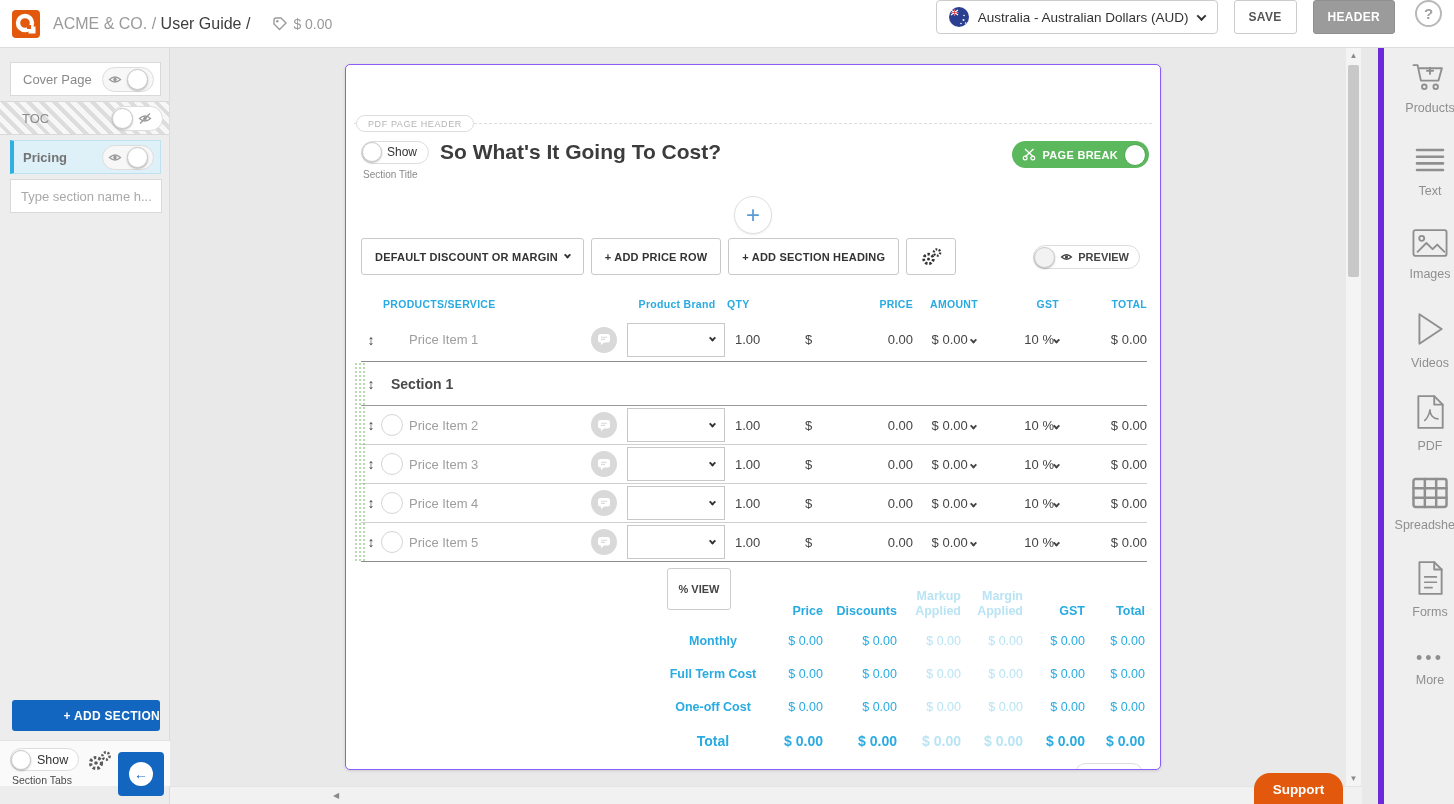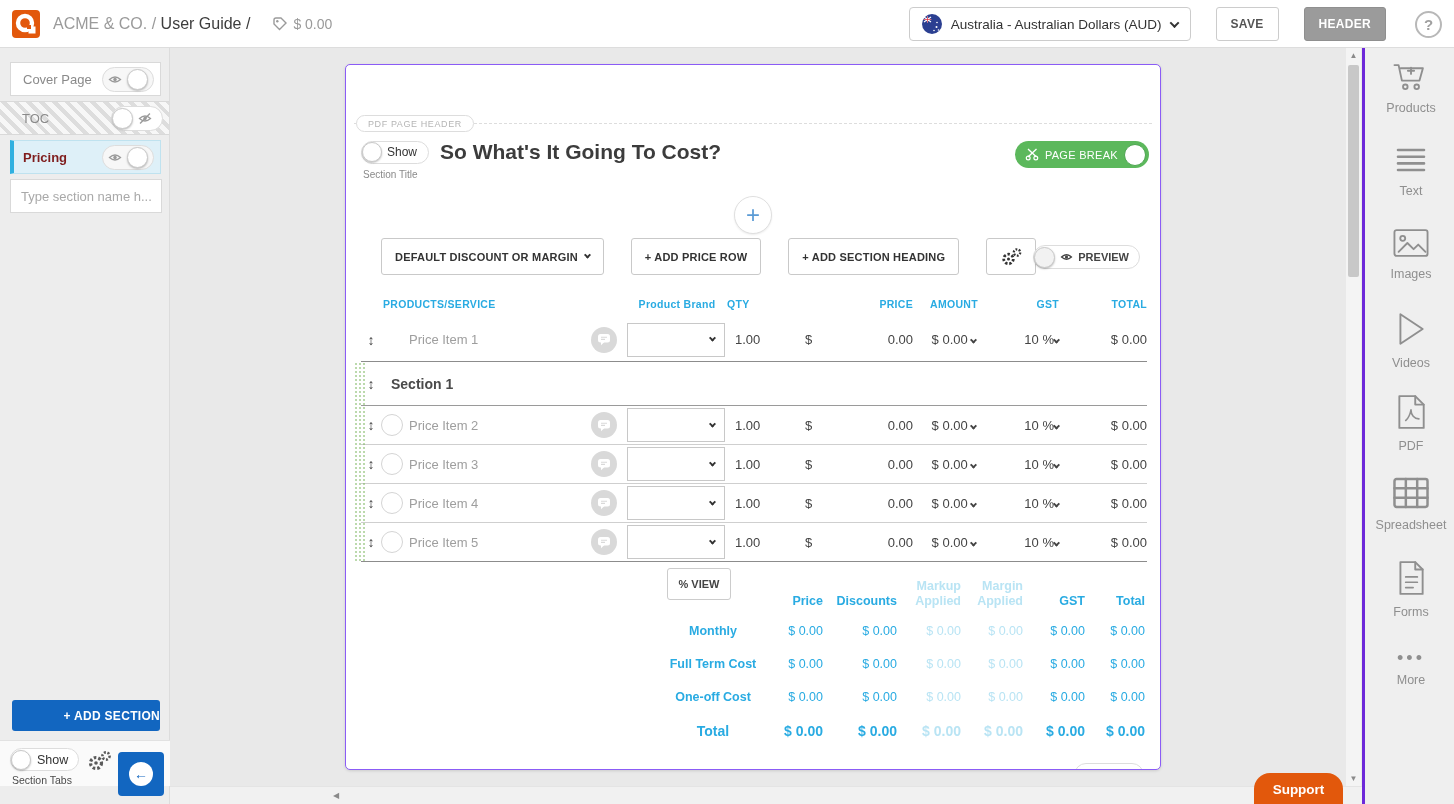--- a/index.html
+++ b/index.html
@@ -6,21 +6,21 @@
   html,body { width:1454px; height:804px; overflow:hidden; background:#e9e9e9;
     font-family:"Liberation Sans","DejaVu Sans",sans-serif; }
 
   
   .topbar { position:absolute; left:0; top:0; width:1454px; height:48px; background:#fff;
     border-bottom:1px solid #ddd; z-index:50; display:flex; align-items:center; }
   .logo { width:28px; height:28px; margin-left:12px; flex:0 0 auto; }
   .crumb { margin-left:13px; font-size:16px; color:#9a9a9a; white-space:nowrap; }
   .crumb .page { color:#3d3d3d; }
   .tagwrap { display:flex; align-items:center; margin-left:22px; color:#9a9a9a; font-size:14px; gap:5px; }
-  .tb-right { position:absolute; right:12px; top:0; height:48px; display:flex; align-items:center; gap:25px; }
+  .tb-right { position:absolute; right:12px; top:0; height:48px; display:flex; align-items:flex-start; gap:16px; }
   .currency { display:flex; align-items:center; gap:9px; border:1px solid #ccc; border-radius:4px;
     height:34px; padding:0 12px; font-size:13.5px; color:#333; background:#fff; cursor:pointer; }
   .btn { height:34px; border-radius:3px; border:1px solid #ccc; background:#fff; color:#555;
     font-size:12px; font-weight:bold; padding:0 14px; letter-spacing:.3px; display:flex; align-items:center; gap:7px; cursor:pointer; }
   .btn.green { background:#56b45a; border-color:#4da551; color:#fff; }
   .btn.gray  { background:#9b9b9b; border-color:#8f8f8f; color:#fff; }
   .help { width:27px; height:27px; border:2px solid #b8b8b8; border-radius:50%; color:#a0a0a0;
     font-weight:bold; font-size:15px; display:flex; align-items:center; justify-content:center; margin-left:4px; cursor:pointer; }
   .chev { display:inline-block; width:7px; height:7px; border-right:2px solid currentColor;
     border-bottom:2px solid currentColor; transform:rotate(45deg) translate(-1px,-1px); }
@@ -28,21 +28,21 @@
 
   
   .lsb { position:absolute; left:0; top:48px; width:170px; bottom:0; background:#ededed; border-right:1px solid #dcdcdc; z-index:10; }
   .sec-item { position:relative; margin:0 8px 5px 10px; height:34px; background:#fff; border:1px solid #d9d9d9;
     display:flex; align-items:center; justify-content:space-between; padding:0 6px 0 12px;
     font-size:13px; color:#8a8a8a; cursor:pointer; }
   .sec-item:first-child { margin-top:14px; }
   .sec-item.hatch { margin-left:0; margin-right:0; border-left:none; border-right:none; padding-left:22px;
     background:repeating-linear-gradient(45deg,#f7f7f7 0 5px,#ddd 5px 9px); }
   .sec-item.active { background:#def0f8; border-color:#bfe2ef; border-left:4px solid #2fb0e0; padding-left:9px;
-    color:#7f1d1d; font-weight:bold; }
+    color:#737373; font-weight:bold; }
   .tgl { position:relative; width:52px; height:25px; border:1px solid #ddd; border-radius:999px; background:#f7f7f7;
     display:flex; align-items:center; cursor:pointer; flex:0 0 auto; }
   .knob { width:21px; height:21px; border-radius:50%; background:#fff; border:1px solid #c9c9c9;
     box-shadow:0 1px 2px rgba(0,0,0,.25); flex:0 0 auto; }
   .tgl .eye { margin:0 5px; display:flex; }
   .sec-input { margin:0 8px 0 10px; width:152px; height:34px; border:1px solid #d9d9d9; background:#fff;
     font-size:13px; color:#555; padding:0 10px; font-family:inherit; }
   .sec-input::placeholder { color:#a9a9a9; }
   .add-section { position:absolute; left:12px; bottom:73px; width:148px; height:31px; background:#1266c0;
     border:none; border-radius:3px; color:#fff; font-weight:bold; font-size:12px; letter-spacing:.3px; cursor:pointer;text-align:right; }
@@ -68,30 +68,30 @@
     display:flex; align-items:center; z-index:2; }
 
   .title-row { position:absolute; left:15px; top:75px; display:flex; align-items:center; gap:11px; }
   .show-toggle { height:23px; border:1px solid #ddd; border-radius:999px; background:#fff; display:flex;
     align-items:center; padding-right:11px; gap:5px; font-size:12px; color:#333; cursor:pointer; }
   .show-toggle .knob { width:20px; height:20px; }
   .h-title { font-size:21px; font-weight:bold; color:#3c3c3c; }
   .caption { position:absolute; left:17px; top:104px; font-size:10px; color:#8a8a8a; }
   .pagebreak { position:absolute; right:11px; top:76px; height:27px; background:#5cb85c; border-radius:14px;
     display:flex; align-items:center; padding:0 3px 0 10px; gap:6px; color:#fff; font-size:11px;
-    font-weight:normal; letter-spacing:.3px; cursor:pointer; }
+    font-weight:bold; letter-spacing:.3px; cursor:pointer; }
   .pagebreak .knob { width:22px; height:22px; border:1px solid #4da551; box-shadow:none; }
 
   .plus-circle { position:absolute; left:50%; top:131px; transform:translateX(-50%); width:38px; height:38px;
     border:1px solid #dfdfdf; border-radius:50%; background:#fff; color:#5b9bd5; font-size:24px; font-weight:300;
     display:flex; align-items:center; justify-content:center; box-shadow:0 1px 2px rgba(0,0,0,.08); cursor:pointer; }
 
   .toolbar { position:absolute; left:15px; top:173px; display:flex; gap:7px; }
   .tb-btn { height:37px; border:1px solid #c9c9c9; border-radius:3px; background:#fff; color:#333;
-    font-size:11px; font-weight:bold; letter-spacing:.2px; padding:0 13px; display:flex; align-items:center; gap:7px; cursor:pointer;margin-left:20px; }
+    font-size:11px; font-weight:bold; letter-spacing:.2px; padding:0 13px; display:flex; align-items:center; gap:7px; cursor:pointer; }
   .preview { position:absolute; right:20px; top:180px; height:24px; border:1px solid #ddd; border-radius:999px;
     background:#fff; display:flex; align-items:center; padding-right:10px; gap:5px; font-size:11px; font-weight:bold;
     color:#444; cursor:pointer; }
   .preview .knob { width:21px; height:21px; background:#f2f2f2; }
 
   
   .ptable { position:absolute; left:15px; top:225px; width:786px; }
   .pgrid { display:grid; grid-template-columns:20px 28px 1fr 36px 100px 58px 56px 72px 82px 64px 88px; align-items:center; }
   .phead { height:28px; color:#29abe2; font-weight:bold; font-size:10.5px; letter-spacing:.3px; }
   .phead .c1 { grid-column:1/4; padding-left:22px; }
@@ -119,37 +119,37 @@
   
   .summary { position:absolute; right:15px; top:503px; width:478px; color:#29abe2; }
   .sgrid { display:grid; grid-template-columns:96px 60px 74px 64px 62px 62px 60px; align-items:center; }
   .shead { align-items:end; padding-bottom:6px; }
   .shead > div { font-size:12.5px; font-weight:bold; text-align:right; line-height:1.15; }
   .srow2 { height:33px; font-size:12.5px; }
   .srow2 .lbl { font-weight:bold; text-align:center; padding-right:4px; }
   .srow2 > div { text-align:right; }
   .faded { color:#b9e4f4 !important; }
   .total-row { height:36px; font-size:14px; font-weight:bold; }
-  .viewbtn { width:64px; height:32px; border:1px solid #ccc; border-radius:3px; background:#fff; color:#444;
+  .viewbtn { width:64px; height:42px; border:1px solid #ccc; border-radius:3px; background:#fff; color:#444;
     font-size:11px; font-weight:bold; display:flex; align-items:center; justify-content:center; cursor:pointer; margin-bottom:8px; }
   .partial-pill { position:absolute; left:728px; top:698px; width:70px; height:24px; border:1px solid #ddd;
     border-radius:12px; background:#fff; }
 
   
   .vscroll { position:absolute; right:1px; top:0; width:15px; bottom:18px; background:#f4f4f4; }
   .vscroll .arr { height:15px; text-align:center; font-size:8px; color:#8a8a8a; line-height:15px; cursor:pointer; }
   .vscroll .thumb { position:absolute; left:2px; right:2px; top:17px; height:212px; background:#c8c8c8; border-radius:2px; cursor:grab; }
   .vscroll .arr.down { position:absolute; bottom:0; left:0; right:0; }
   .hscroll { position:absolute; left:0; right:0; bottom:0; height:18px; background:#f1f1f1; border-top:1px solid #e4e4e4; }
   .hscroll .arr { position:absolute; left:163px; top:4px; font-size:8px; color:#8a8a8a; cursor:pointer; }
   .support { position:absolute; right:19px; bottom:-2px; width:89px; height:33px; background:#e2580c; border:none;
     border-radius:16px 16px 0 0; color:#fff; font-weight:bold; font-size:13.5px; z-index:5; cursor:pointer; }
 
   
-  .rtb { position:absolute; right:0; top:48px; width:92px; bottom:0; background:#efefef; border-left:3px solid #6d28d9; z-index:10; }
+  .rtb { position:absolute; right:0; top:48px; width:76px; bottom:0; background:#efefef; border-left:6px solid #6d28d9; z-index:10; }
   .tool { position:absolute; left:0; width:92px; text-align:center; cursor:pointer; color:#8f8f8f; }
   .tool .lbl { font-size:12.5px; margin-top:5px; }
   .tool svg { stroke:#8f8f8f; fill:none; stroke-width:1.8; stroke-linecap:round; stroke-linejoin:round; }
 </style>
 </head>
 <body>
 
 <div class="topbar">
   <svg class="logo" viewBox="0 0 28 28">
     <rect width="28" height="28" rx="4" fill="#e2580c"></rect>

